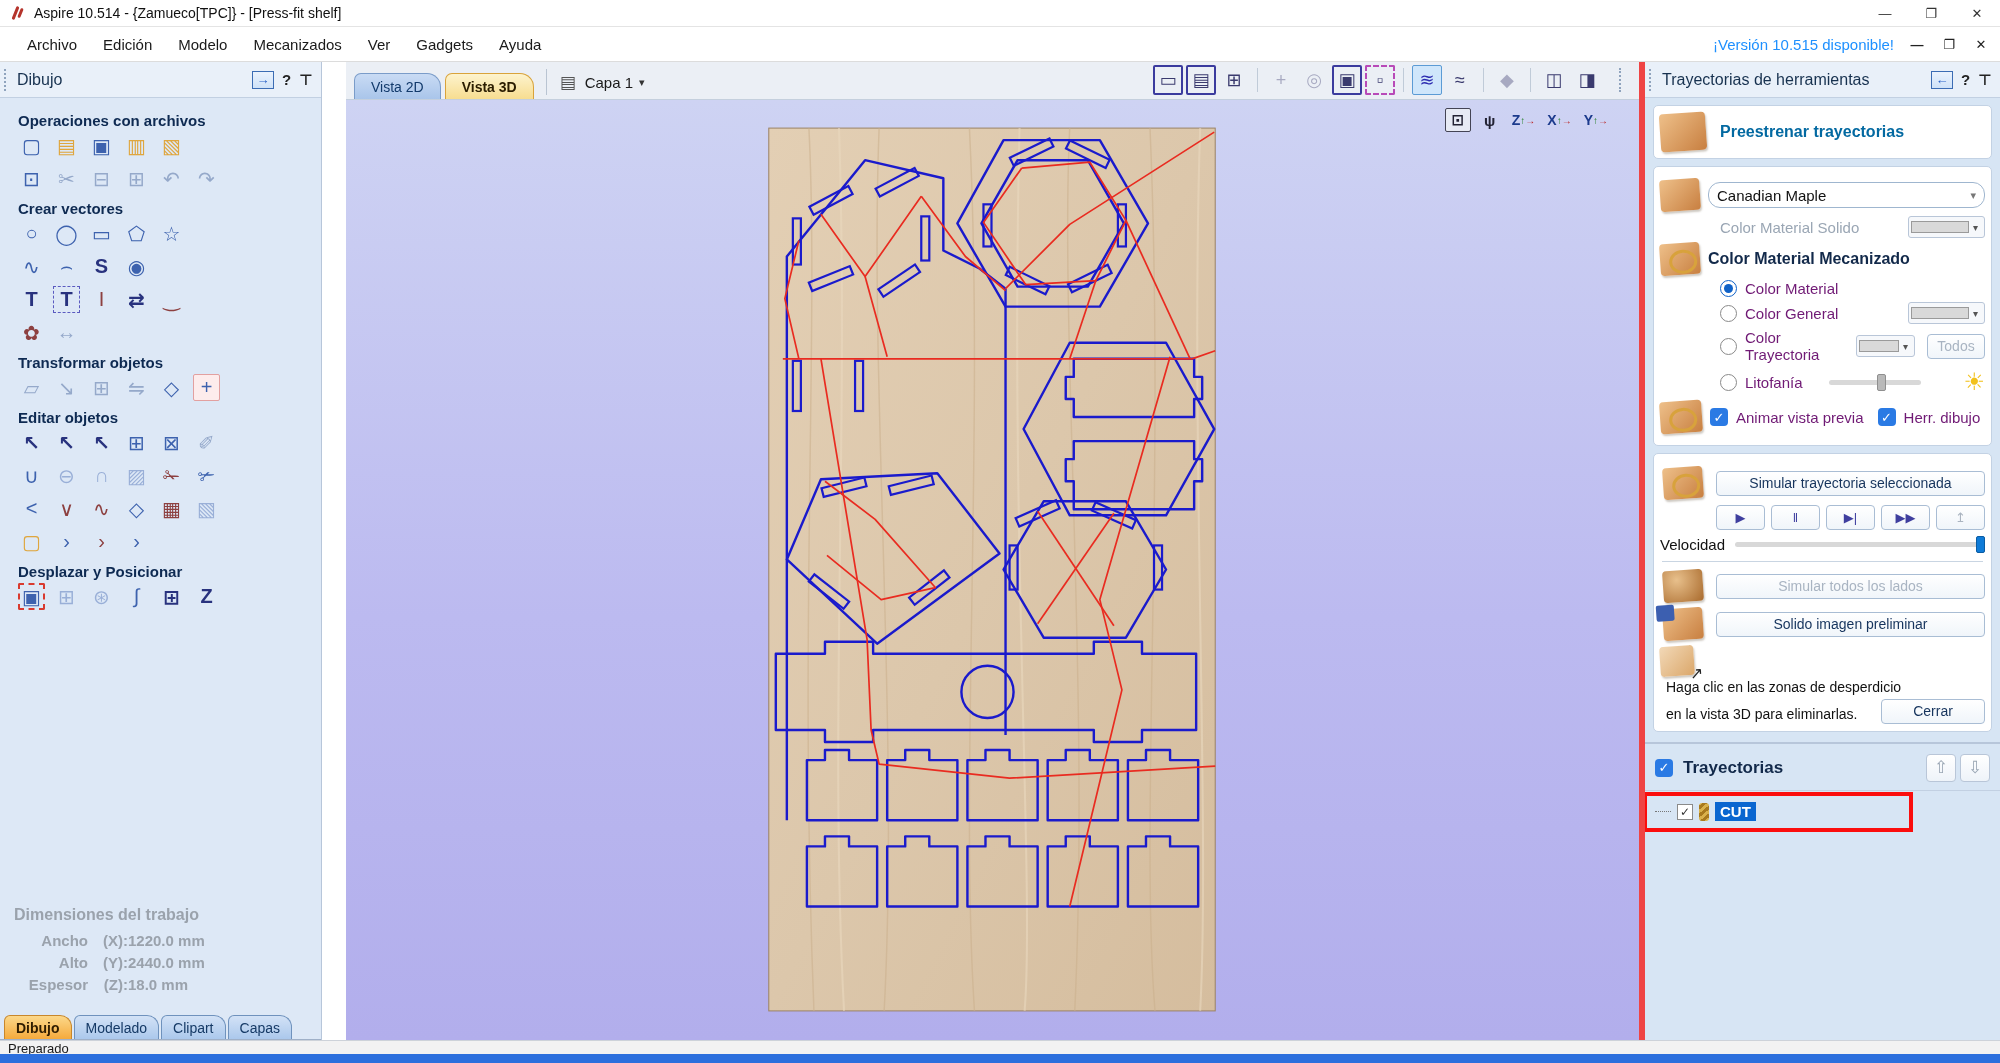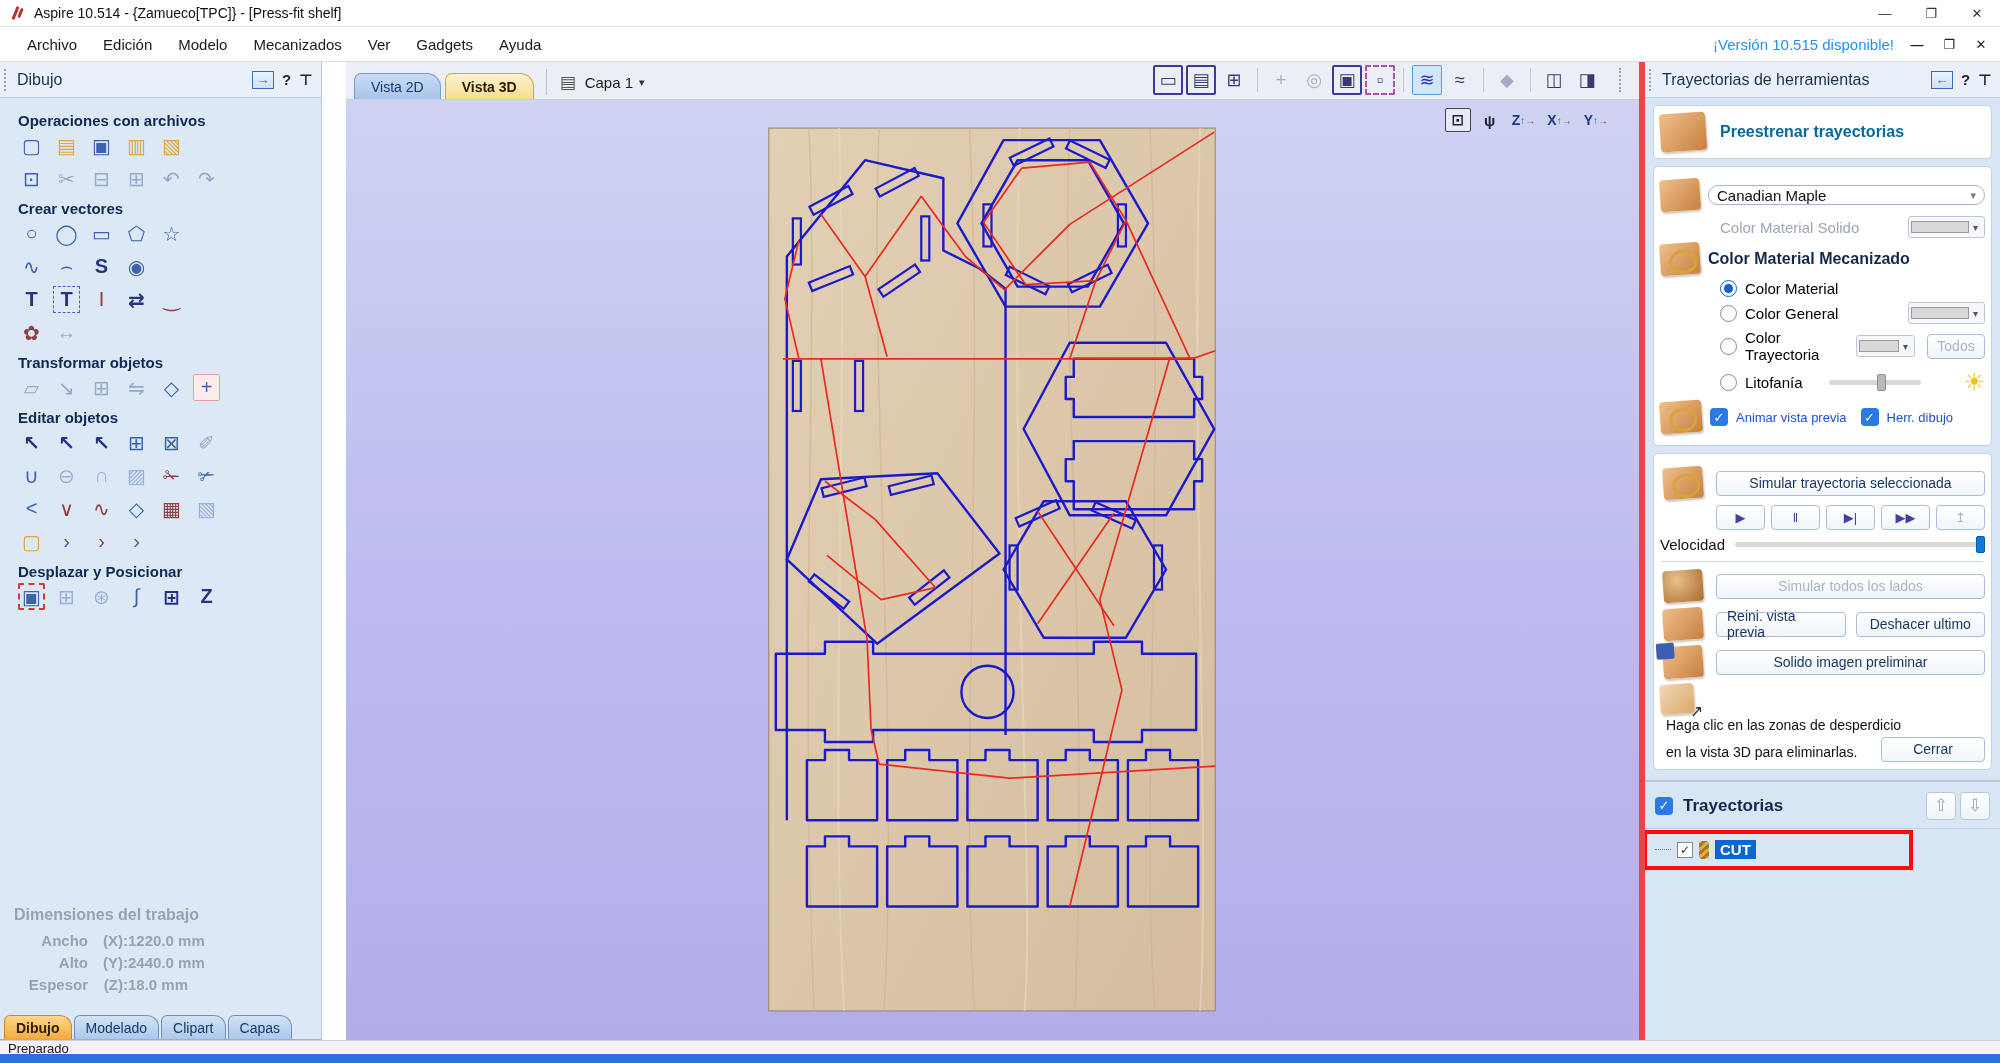--- a/index.html
+++ b/index.html
@@ -90,42 +90,42 @@
   .wood{width:46px;height:38px;flex:none;border-radius:4px;background:linear-gradient(135deg,#eec08a,#c87f40);transform:rotate(-4deg);box-shadow:1px 2px 2px rgba(60,40,10,.25);position:relative;}
   .wood.ring::after{content:"";position:absolute;left:9px;top:7px;width:22px;height:18px;border:3px solid #d8a23c;border-radius:50%;}
   .wood.sm{width:40px;height:32px;}
   .wood.ball{background:radial-gradient(circle at 35% 30%,#e8c08c,#a96a2c);border-radius:4px;}
   .wood.stack{box-shadow:4px 4px 0 #d49a5c,1px 2px 2px rgba(60,40,10,.25);}
   .wood.floppy::before{content:"";position:absolute;left:-6px;top:-4px;width:18px;height:16px;background:#3c5fb0;border-radius:2px;}
   .wood.cursor::after{content:"↖";position:absolute;right:-8px;bottom:-8px;font-size:16px;color:#222;transform:scaleX(-1);}
   .preview-title{font-size:16px;font-weight:bold;color:#0369a1;}
   .mrow{display:flex;align-items:center;gap:8px;margin:5px 0;}
   .mrow .spacer{width:52px;flex:none;}
-  .sel{flex:1;height:20px;border:1px solid #9fb6cf;border-radius:12px;display:flex;align-items:center;padding:0 8px;font-size:15px;color:#111;background:#fff;}
+  .sel{flex:1;height:26px;border:1px solid #9fb6cf;border-radius:12px;display:flex;align-items:center;padding:0 8px;font-size:15px;color:#111;background:#fff;}
   .sel .caret{margin-left:auto;color:#777;}
   .lab-dis{color:#9aa6b4;font-size:15px;}
   .swatch-dd{display:flex;align-items:center;border:1px solid #b9c6d8;border-radius:3px;height:22px;padding:2px;background:#f6f8fb;margin-left:auto;}
   .swatch{width:58px;height:12px;background:#d9d9d9;border:1px solid #9a9a9a;}
   .swatch.sm{width:40px;}
   .dd-arr{font-size:10px;color:#555;padding:0 4px;}
   .bold-lab{font-weight:bold;font-size:16px;color:#12294a;}
   .radio{width:17px;height:17px;border-radius:50%;border:1px solid #8a8a8a;background:#fff;flex:none;position:relative;}
   .radio.sel-on{border-color:#0f62c8;}
   .radio.sel-on::after{content:"";position:absolute;inset:3px;background:#0f62c8;border-radius:50%;}
-  .rlab{font-size:15px;color:#000000;}
+  .rlab{font-size:15px;color:#701a75;}
   .btn{height:25px;border:1px solid #a9bdd4;border-radius:4px;background:linear-gradient(#ffffff,#f0f5fa);font-size:14px;color:#16345d;display:flex;align-items:center;justify-content:center;padding:0 10px;}
   .btn.dis{color:#a9b4c2;}
   .btn.wide{flex:1;}
   .todos{width:58px;margin-left:4px;color:#a9b4c2;}
   .slider{position:relative;height:5px;background:#d8d8d8;border-radius:3px;}
   .thumb{position:absolute;top:-6px;width:9px;height:17px;background:#b9b9b9;border:1px solid #8f8f8f;border-radius:2px;}
   .thumb.blue{background:#0f7bd7;border-color:#0a5ca3;}
   .sun{font-size:24px;color:#f2c11c;margin-left:auto;}
   .cb{width:18px;height:18px;border-radius:4px;background:#2a7ae4;color:#fff;font-size:13px;display:flex;align-items:center;justify-content:center;flex:none;}
-  .cb-lab{font-size:13px;color:#1d4ed8;}
+  .cb-lab{font-size:15px;color:#701a75;}
   .srow{display:flex;align-items:center;gap:10px;margin:6px 0;}
   .srow .icol{width:46px;flex:none;display:flex;justify-content:center;}
   .playrow{display:flex;gap:6px;flex:1;}
   .pbtn{flex:1;height:25px;border:1px solid #a9bdd4;border-radius:4px;background:linear-gradient(#fff,#f0f5fa);color:#3f3f9f;font-size:13px;display:flex;align-items:center;justify-content:center;}
   .pbtn.dis{color:#aab4c0;}
   .vel{display:flex;align-items:center;gap:10px;flex:1;}
   .vel-lab{font-size:15px;color:#111;}
   .hr{height:1px;background:#c9d5e2;margin:8px 2px;}
   .redbox1{position:relative;}
   .redbox1::after{content:"";position:absolute;top:-7px;bottom:-7px;left:-12px;right:-8px;border:4px solid #fb0d0d;pointer-events:none;}
@@ -569,27 +569,20 @@
           </div>
           <div class="hr"></div>
           <div class="srow">
             <span class="icol">
                 <span class="wood sm ball"></span>
               </span>
             <span class="btn wide dis">Simular todos los lados</span>
           </div>
           <div class="srow">
             <span class="icol">
-                <span class="wood sm"></span>
-              </span>
-            <span class="btn" style="flex:1;">Reini. vista previa</span>
-            <span class="btn" style="flex:1;">Deshacer ultimo</span>
-          </div>
-          <div class="srow">
-            <span class="icol">
                 <span class="wood sm floppy"></span>
               </span>
             <span class="btn wide">Solido imagen preliminar</span>
           </div>
           <div class="srow" style="margin-bottom:0;">
             <span class="icol" style="justify-content:flex-start;">
                 <span class="wood sm cursor" style="width:34px;height:30px;background:linear-gradient(135deg,#f2d9b8,#dba76a);"></span>
               </span>
           </div>
           <div class="hint">Haga clic en las zonas de desperdicio</div>

